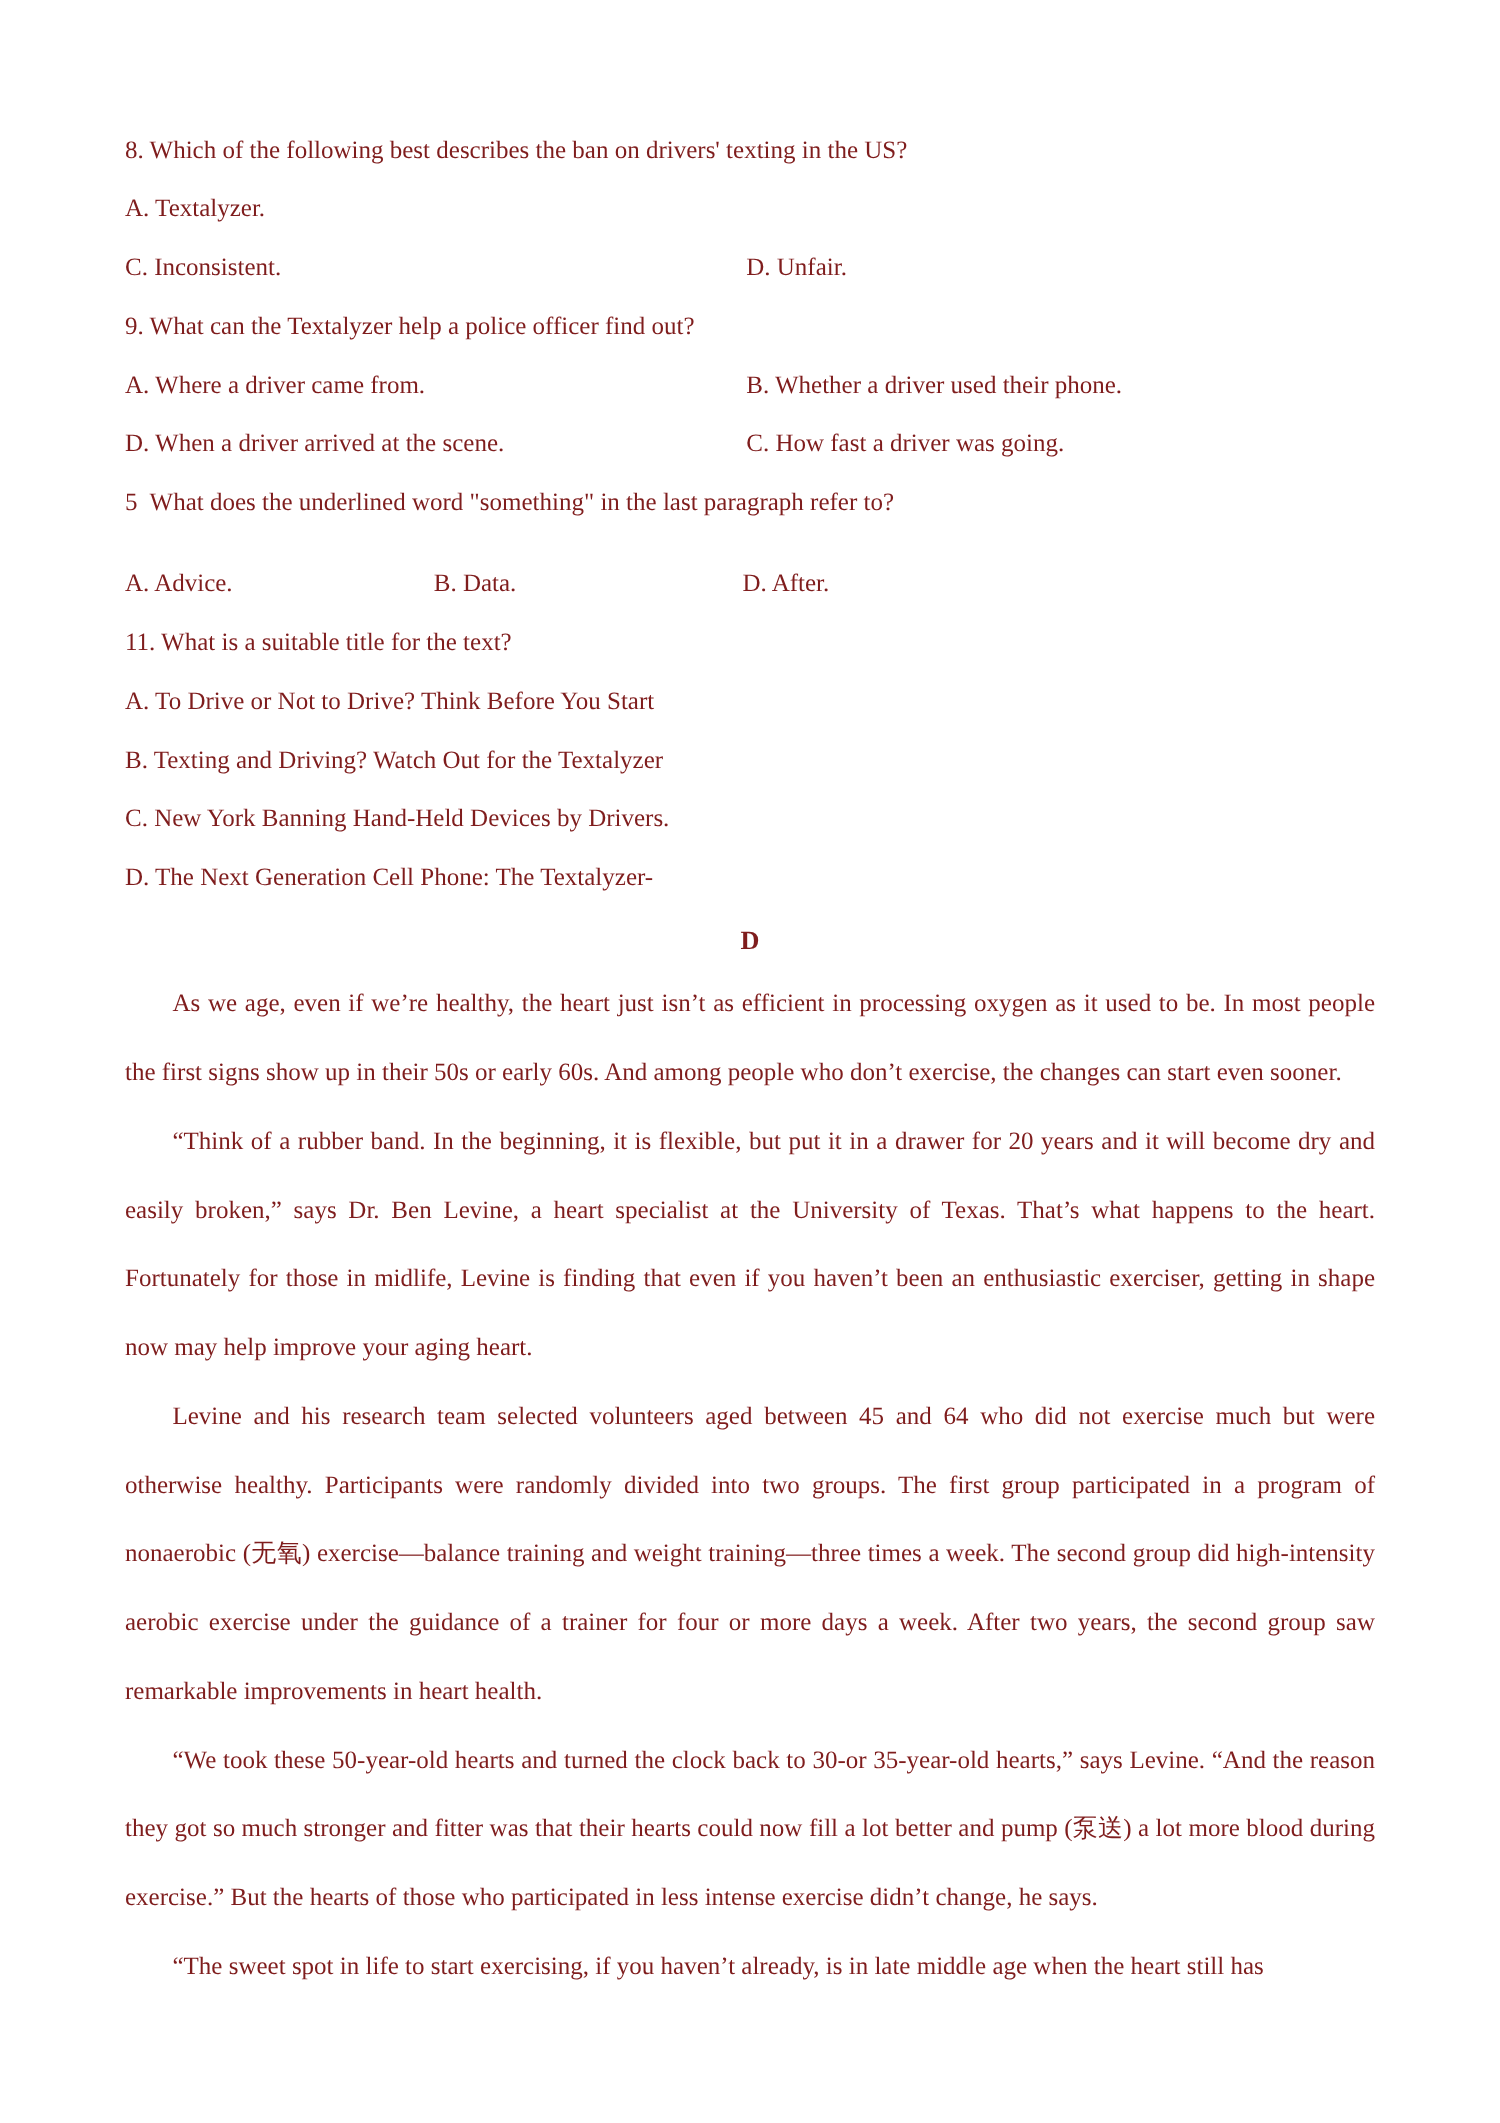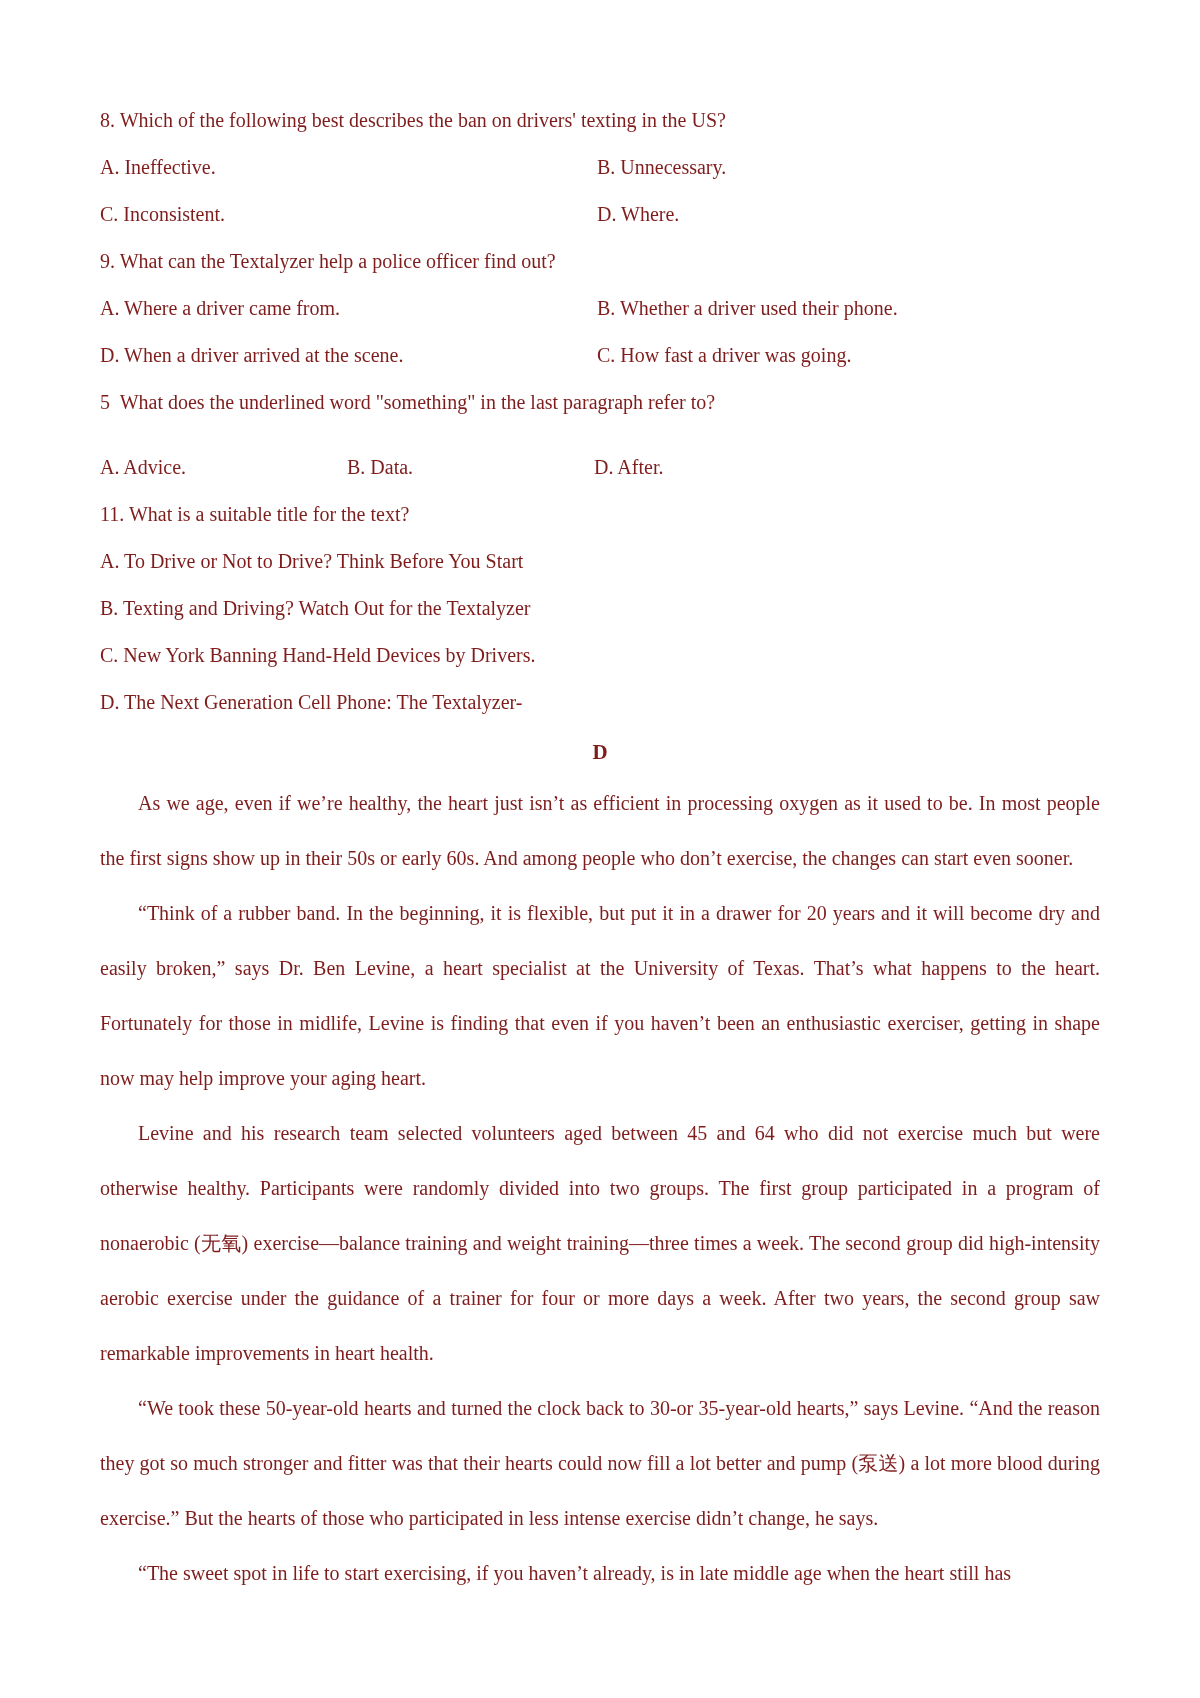--- a/index.html
+++ b/index.html
@@ -40,26 +40,25 @@
     line-height: 55px;
   }
 </style>
 </head>
 <body>
 
 <div class="page">
 
   <div class="line">8. Which of the following best describes the ban on drivers' texting in the US?</div>
   <div class="opt-row two-col">
-    <span>A. Ineffective.</span>
-    <span>B. Unnecessary.</span>
+    <span>A. Textalyzer.</span>
   </div>
   <div class="opt-row two-col">
     <span>C. Inconsistent.</span>
-    <span>D. Where.</span>
+    <span>D. Unfair.</span>
   </div>
 
   <div class="line">9. What can the Textalyzer help a police officer find out?</div>
   <div class="opt-row two-col">
     <span>A. Where a driver came from.</span>
     <span>B. Whether a driver used their phone.</span>
   </div>
   <div class="opt-row two-col">
     <span>D. When a driver arrived at the scene.</span>
     <span>C. How fast a driver was going.</span>

